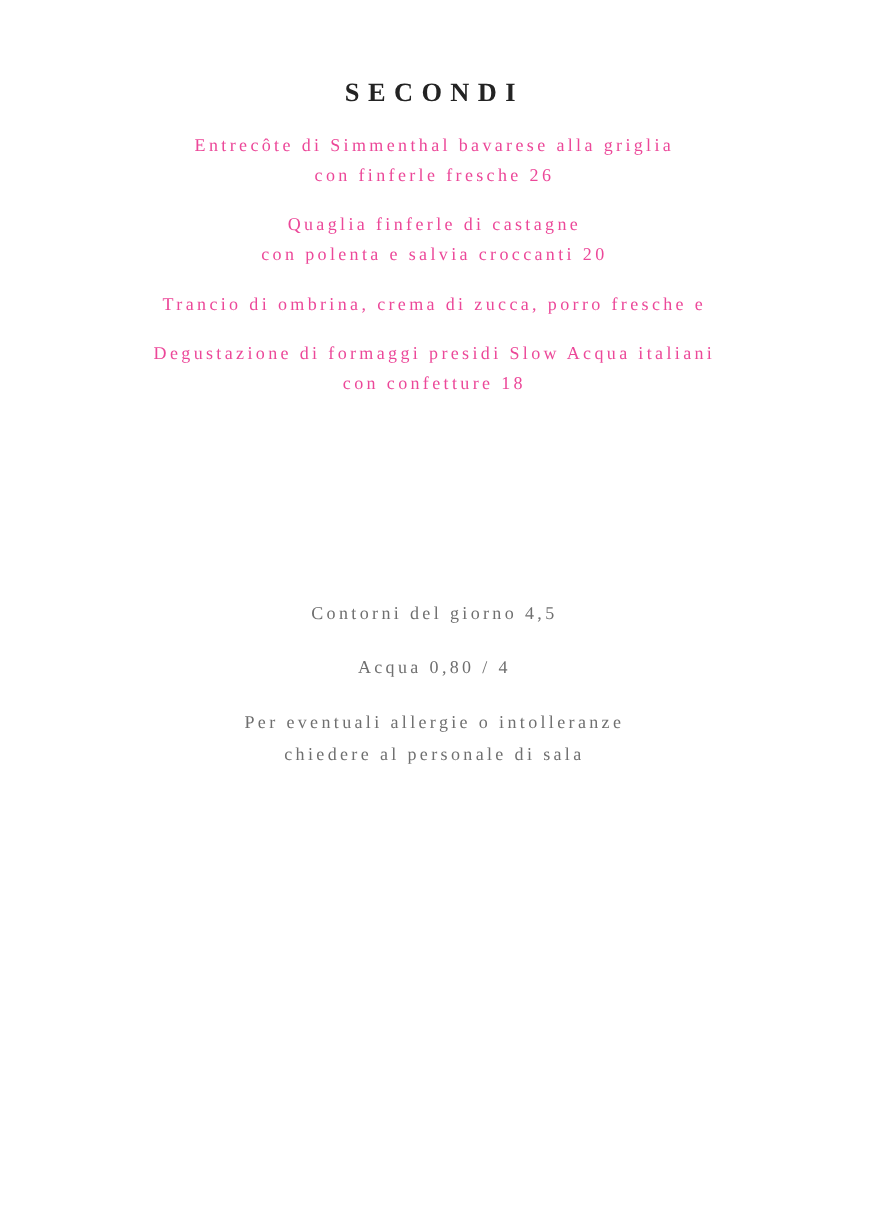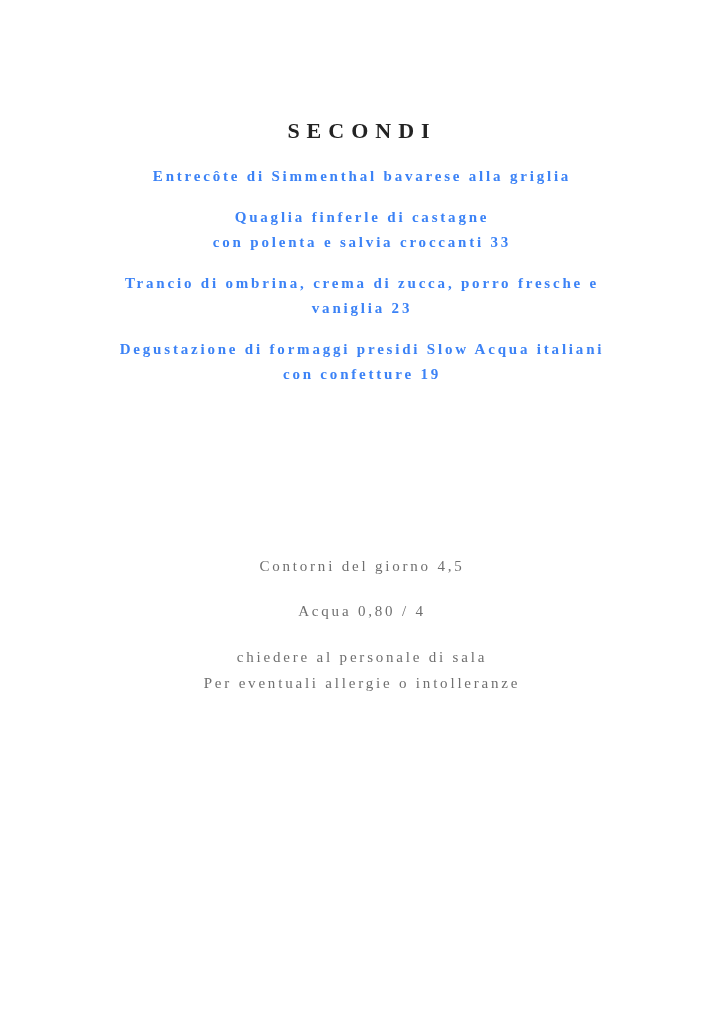--- a/index.html
+++ b/index.html
@@ -12,37 +12,37 @@
     width: 724px;
     height: 1024px;
     margin: 0 auto;
     background: #ffffff;
     overflow: hidden;
     font-family: "Liberation Serif", "DejaVu Serif", serif;
     text-align: center;
   }
   .section-title {
     margin: 0;
-    padding-top: 118px;
+    padding-top: 64px;
     font-size: 22px;
     line-height: 26px;
     font-weight: 700;
     letter-spacing: 7px;
     color: #232323;
   }
   .items {
     margin-top: 20px;
   }
   .menu-item {
     margin: 0 auto 16px auto;
     font-size: 15px;
     line-height: 25px;
     letter-spacing: 2.8px;
-    color: #3b82f6;
-    font-weight: 700;
+    color: #ec4899;
+    font-weight: 400;
   }
   .menu-item .line {
     display: block;
   }
   .extras {
     margin-top: 167px;
     text-align: center;
   }
   .extra-line {
     font-size: 15px;
@@ -66,43 +66,43 @@
 <body>
 
 <div class="page">
 
   <h1 class="section-title">SECONDI</h1>
 
   <div class="items">
 
     <div class="menu-item">
       <span class="line">Entrecôte di Simmenthal bavarese alla griglia</span>
+      <span class="line">con finferle fresche 26</span>
     </div>
 
 
     <div class="menu-item">
       <span class="line">Quaglia finferle di castagne</span>
-      <span class="line">con polenta e salvia croccanti 33</span>
+      <span class="line">con polenta e salvia croccanti 20</span>
     </div>
 
     <div class="menu-item">
       <span class="line">Trancio di ombrina, crema di zucca, porro fresche e</span>
-      <span class="line">vaniglia 23</span>
     </div>
 
     <div class="menu-item">
       <span class="line">Degustazione di formaggi presidi Slow Acqua italiani</span>
-      <span class="line">con confetture 19</span>
+      <span class="line">con confetture 18</span>
     </div>
 
   </div>
 
   <div class="extras">
     <div class="extra-line">Contorni del giorno 4,5</div>
     <div class="extra-line">Acqua 0,80 / 4</div>
   </div>
 
   <div class="allergy-note">
+    <span class="line">Per eventuali allergie o intolleranze</span>
     <span class="line">chiedere al personale di sala</span>
-    <span class="line">Per eventuali allergie o intolleranze</span>
   </div>
 
 </div>
 
 </body></html>

